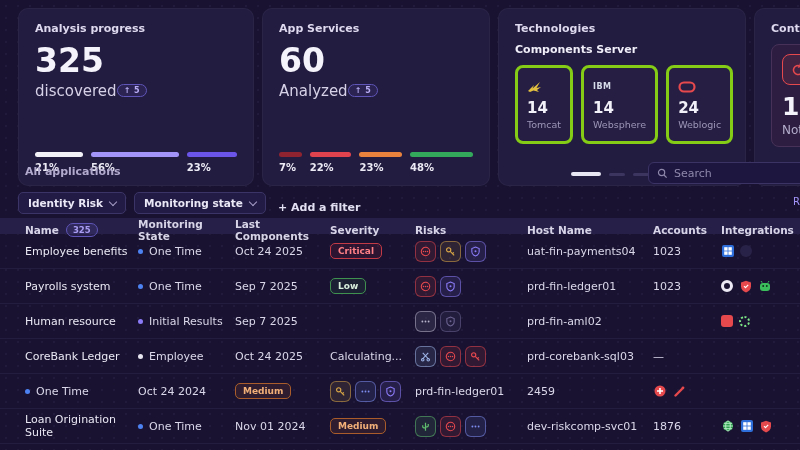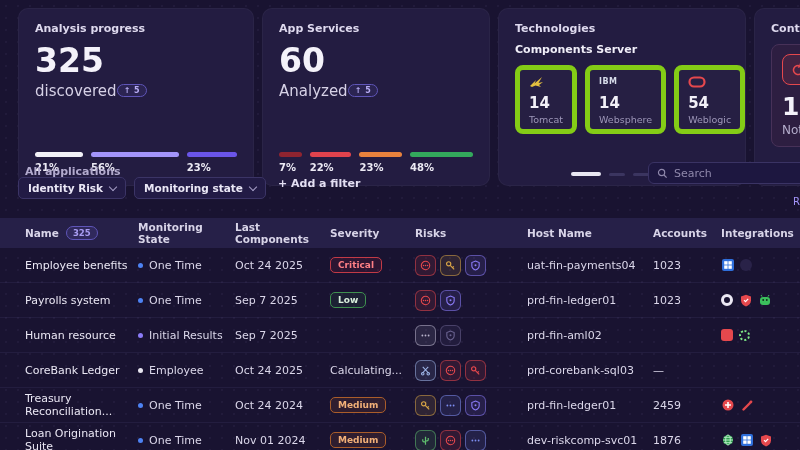--- a/index.html
+++ b/index.html
@@ -15,51 +15,51 @@
   .value-label-row{display:flex;align-items:center;gap:0;margin-top:2px;font-size:15px;color:#d6d1e6;}
   .trend-badge{border:1px solid #5f55b8;color:#b9aef5;background:rgba(95,85,184,0.15);
     border-radius:7px;font-size:8px;font-weight:700;padding:1px 6px;letter-spacing:.5px;}
   .bars{position:absolute;left:16px;right:16px;bottom:12px;display:flex;gap:8px;}
   .bar-seg{display:flex;flex-direction:column;gap:5px;min-width:0;}
   .bar-line{height:5px;border-radius:3px;}
   .bar-label{font-size:10px;font-weight:700;color:#eceaf4;}
   
   .subtitle{font-size:11px;font-weight:700;color:#f0eef8;margin-top:8px;}
   .tiles{display:flex;gap:8px;margin-top:9px;}
-  .tile{flex:1;border:5px solid #84cc16;border-radius:8px;padding:4px 9px;background:rgba(255,255,255,0.015);}
+  .tile{flex:1;border:3px solid #84cc16;border-radius:8px;padding:11px 9px;background:rgba(255,255,255,0.015);}
   .tile-icon{height:15px;display:flex;align-items:center;}
   .tile-value{font-size:15px;font-weight:700;color:#f2f0f8;margin-top:5px;}
   .tile-label{font-size:9.5px;color:#9d96b8;margin-top:2px;}
   .ibm-logo{font-size:8px;font-weight:700;letter-spacing:.5px;color:#d7dcea;}
   .pagination{position:absolute;bottom:9px;left:0;right:0;display:flex;justify-content:center;align-items:center;gap:8px;}
   .page-active{width:30px;height:4px;background:#e8e6f2;border-radius:2px;}
   .page-dot{width:16px;height:3px;background:#3b3560;border-radius:2px;}
   
   .ctl-tile{margin-top:9px;border:1px solid #473158;border-radius:8px;padding:9px 10px;width:130px;background:rgba(229,72,77,0.05);}
   .ctl-icon{width:29px;height:29px;border:1.5px solid #e5484d;background:rgba(229,72,77,0.12);
     border-radius:8px;display:flex;align-items:center;justify-content:center;}
   .ctl-value{font-size:25px;font-weight:700;color:#f4f2fa;margin-top:7px;}
   .ctl-label{font-size:12px;color:#b4adcb;margin-top:2px;white-space:nowrap;}
   
   .section-title{position:absolute;left:25px;top:165px;font-size:11px;font-weight:600;color:#b3abce;}
   .search-box{position:absolute;left:648px;top:162px;width:170px;height:22px;box-sizing:border-box;
     border:1px solid #3a3364;border-radius:6px;background:#1d1740;display:flex;align-items:center;gap:6px;padding:0 8px;}
   .search-text{font-size:11px;color:#8f88ab;}
-  .filters{position:absolute;left:18px;top:177px;display:flex;align-items:flex-start;gap:8px;}
+  .filters{position:absolute;left:18px;top:192px;display:flex;align-items:flex-end;gap:8px;}
   .fchip{height:20px;display:flex;align-items:center;gap:7px;padding:0 9px;border:1px solid #3b3466;
     border-radius:5px;background:#221b45;font-size:10.5px;font-weight:600;color:#eae7f6;}
   .caret{width:5px;height:5px;border-right:1.4px solid #a59dc6;border-bottom:1.4px solid #a59dc6;
     transform:rotate(45deg);margin-top:-3px;}
   .add-filter{font-size:11px;font-weight:600;color:#e3dff2;margin-left:4px;}
   .reset-link{position:absolute;left:793px;top:196px;font-size:10px;color:#a394fa;white-space:nowrap;}
   
   .table{position:absolute;top:218px;left:0;right:0;}
   .thead,.trow{display:grid;grid-template-columns:113px 97px 95px 85px 112px 126px 68px 1fr;
     align-items:center;padding-left:25px;}
-  .thead{height:30px;background:#262048;font-size:10.5px;font-weight:700;color:#d8d4e8;}
+  .thead{height:16px;background:#262048;font-size:10.5px;font-weight:700;color:#d8d4e8;}
   .th{display:flex;align-items:center;}
   .count-badge{border:1px solid #5f55b8;color:#a99df2;background:rgba(95,85,184,0.18);
     font-size:8.5px;font-weight:700;border-radius:7px;padding:1px 6px;margin-left:7px;}
   .trow{height:34px;border-bottom:1px solid rgba(130,120,190,0.10);font-size:11px;color:#dbd7ea;}
   .cell-name{color:#eae7f4;}
   .state{display:flex;align-items:center;gap:6px;}
   .dot{width:5px;height:5px;border-radius:50%;background:#888;}
   .state[data-state="blue"] .dot{background:#4d82f3;}
   .state[data-state="purple"] .dot{background:#8b7bf7;}
   .state[data-state="white"] .dot{background:#e8e6f0;}
@@ -153,21 +153,21 @@
         </div>
         <div class="tile-value">14</div>
         <div class="tile-label">Websphere</div>
       </div>
       <div class="tile">
         <div class="tile-icon">
           <svg width="18" height="12" viewBox="0 0 18 12">
               <rect x="1.5" y="1.5" width="15" height="9" rx="4.5" fill="none" stroke="#e5484d" stroke-width="2.2"></rect>
             </svg>
         </div>
-        <div class="tile-value">54</div>
+        <div class="tile-value">24</div>
         <div class="tile-label">Weblogic</div>
       </div>
     </div>
     <div class="pagination">
       <span class="page-active"></span>
       <span class="page-dot"></span>
       <span class="page-dot"></span>
       <span class="page-dot"></span>
     </div>
   </div>
@@ -379,21 +379,20 @@
               <path d="M5.7 5.9 L10 10.2 M8.2 8.4 L9.6 7" stroke="currentColor" stroke-width="1.3" fill="none"></path>
             </svg>
           </span>
         </div>
       <div>prd-corebank-sql03</div>
       <div>—</div>
       <div class="ints"></div>
     </div>
 
     <div class="trow">
-      <div class="cell-name">Treasury Reconciliation...</div>
       <div class="state" data-state="blue">
         <span class="dot"></span>
         <span>One Time</span>
       </div>
       <div>Oct 24 2024</div>
       <div><span class="sev" data-sev="medium">Medium</span></div>
       <div class="chips">
           <span class="chip" style="color: rgb(216, 165, 70); border-color: rgba(216, 165, 70, 0.533); background: rgba(216, 165, 70, 0.12);">
             <svg viewBox="0 0 12 12">
               <circle cx="4" cy="4.2" r="2.3" fill="none" stroke="currentColor" stroke-width="1.3"></circle>

